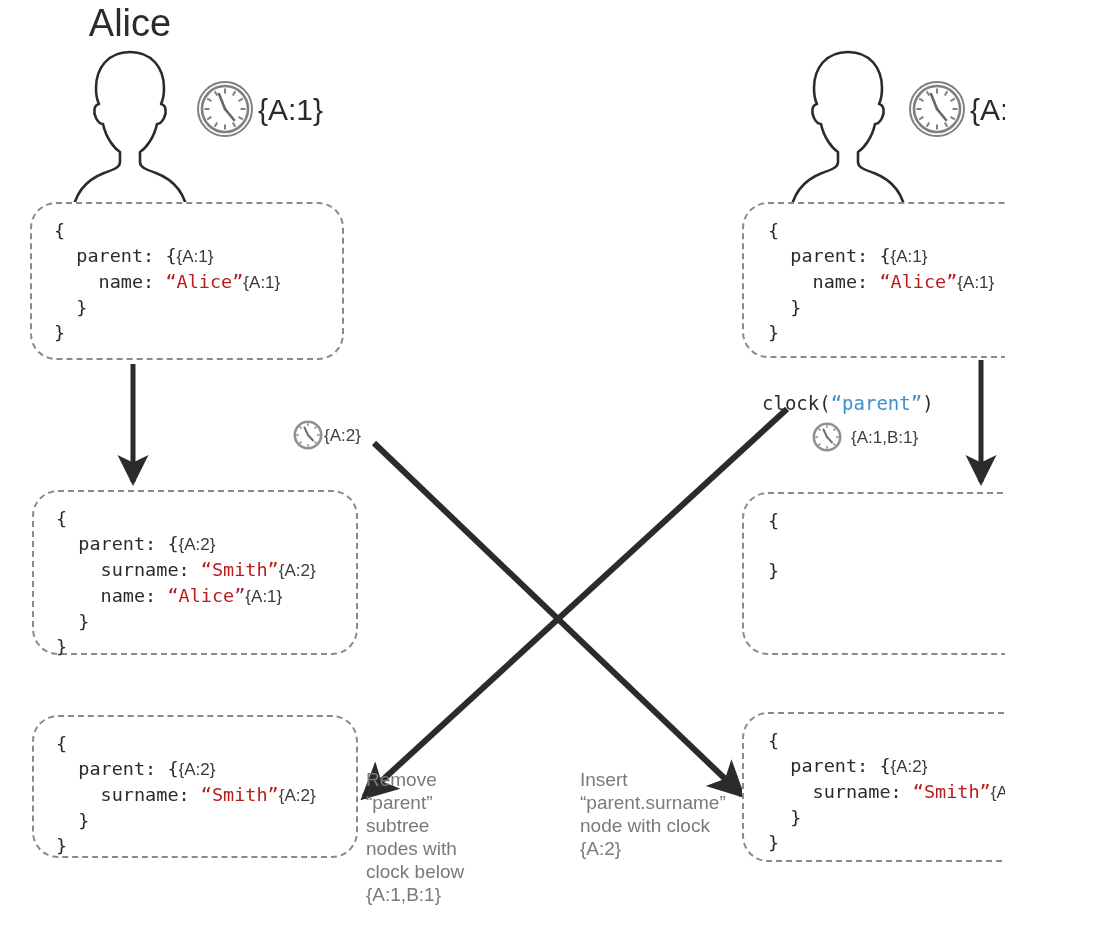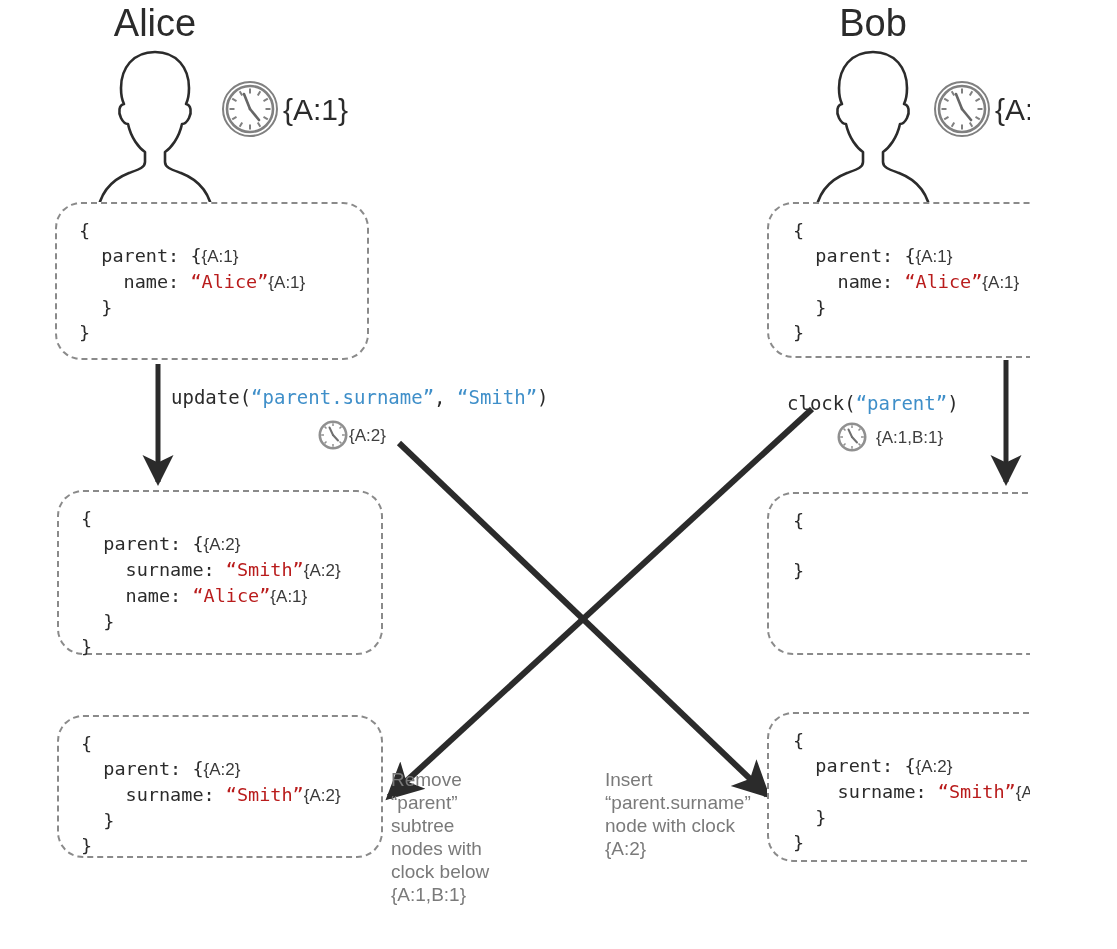--- a/index.html
+++ b/index.html
@@ -10,21 +10,20 @@
   body {
     font-family: "Liberation Sans", sans-serif;
     color: #2b2b2b;
   }
   #canvas {
     position: relative;
     width: 1005px;
     height: 949px;
     overflow: hidden;
     background: #ffffff;
-    margin-left: 25px;
   }
   .abs { position: absolute; }
 
   
   .actor-name {
     font-family: "Liberation Sans", sans-serif;
     font-size: 38px;
     color: #2b2b2b;
     letter-spacing: 0px;
     white-space: nowrap;
@@ -138,21 +137,20 @@
           <line x1="15.5" y1="21.2" x2="11.2" y2="18.7"></line>
         <line x1="39.3" y1="46.8" x2="36.8" y2="42.5"></line>
           <line x1="21.2" y1="15.5" x2="18.7" y2="11.2"></line>
       </g>
       <line x1="29" y1="29" x2="23" y2="14" stroke="#666" stroke-width="2.6" stroke-linecap="round"></line>
       <line x1="29" y1="29" x2="38" y2="40" stroke="#666" stroke-width="2.6" stroke-linecap="round"></line>
     </svg>
   </div>
   <div class="abs clock-label" style="left:258px; top:93px;">{A:1}</div>
 
-  <div class="abs actor-name" style="left:778px; top:2px; width:140px;">Bob</div>
 
   <div class="abs avatar" style="left:778px; top:44px;">
     <svg width="140" height="140" viewBox="0 0 140 140">
       <path d="M70 8 C48 8 36 24 36 44 C36 52 37 56 39 60 C34 61 33 68 36 74 C38 78 41 80 43 80
                C46 94 54 104 60 108 L60 118 C60 124 52 126 44 129
                C26 136 14 150 12 172 L128 172 C126 150 114 136 96 129
                C88 126 80 124 80 118 L80 108 C86 104 94 94 97 80
                C99 80 102 78 104 74 C107 68 106 61 101 60 C103 56 104 52 104 44
                C104 24 92 8 70 8 Z" fill="none" stroke="#2b2b2b" stroke-width="2.6" stroke-linejoin="round"></path>
     </svg>
@@ -179,23 +177,20 @@
       <line x1="29" y1="29" x2="23" y2="14" stroke="#666" stroke-width="2.6" stroke-linecap="round"></line>
       <line x1="29" y1="29" x2="38" y2="40" stroke="#666" stroke-width="2.6" stroke-linecap="round"></line>
     </svg>
   </div>
   <div class="abs clock-label" style="left:970px; top:93px;">{A:1}</div>
 
   <div class="abs json-box" style="left:30px; top:202px; width:314px; height:158px;">
     <div class="code" style="padding:14px 0 0 22px;"><div><span>{</span></div><div><span>  parent: {</span><span class="clk">{A:1}</span></div><div><span>    name: </span><span class="str">“Alice”</span><span class="clk">{A:1}</span></div><div><span>  }</span></div><div><span>}</span></div></div>
   </div>
 
-  <div class="abs op" style="left:146px; top:386px;">
-    <span>update(</span><span class="str">“parent.surname”</span><span>, </span><span class="str">“Smith”</span><span>)</span>
-  </div>
 
   <div class="abs" style="left:293px; top:420px;">
     <svg width="30" height="30" viewBox="0 0 30 30">
       <circle cx="15" cy="15" r="13.2" fill="#fff" stroke="#909090" stroke-width="2.6"></circle>
       <g stroke="#909090" stroke-width="1.5">
         <line x1="15" y1="3.2" x2="15" y2="6"></line>
           <line x1="15" y1="24" x2="15" y2="26.8"></line>
         <line x1="3.2" y1="15" x2="6" y2="15"></line>
           <line x1="24" y1="15" x2="26.8" y2="15"></line>
         <line x1="23.4" y1="6.6" x2="21.5" y2="8.5"></line>

